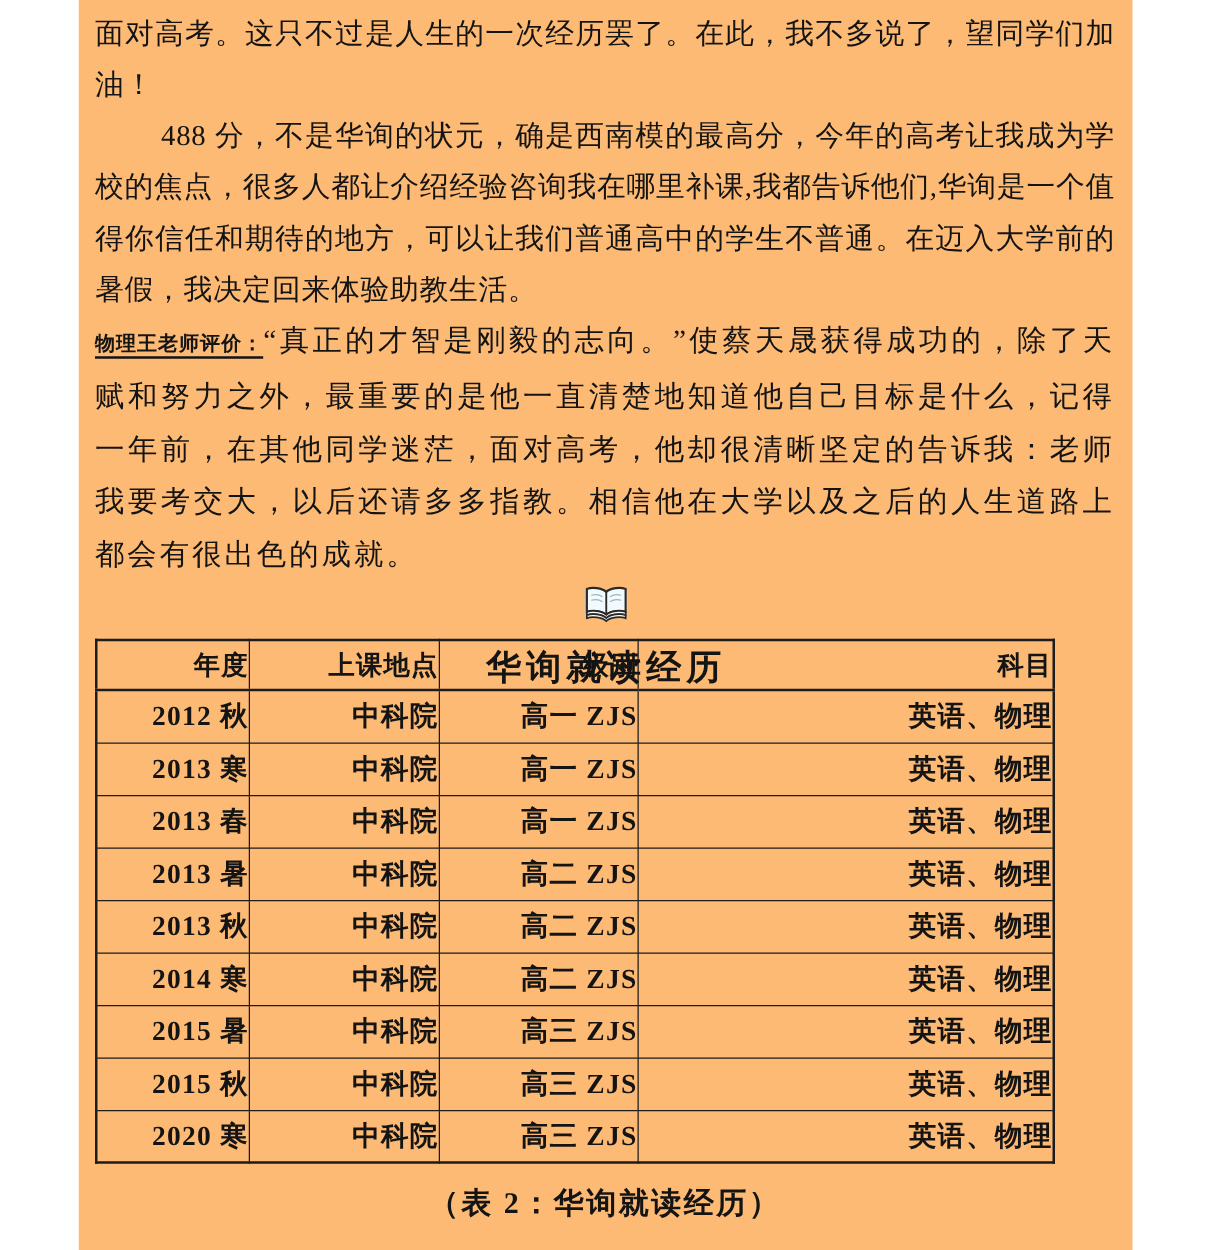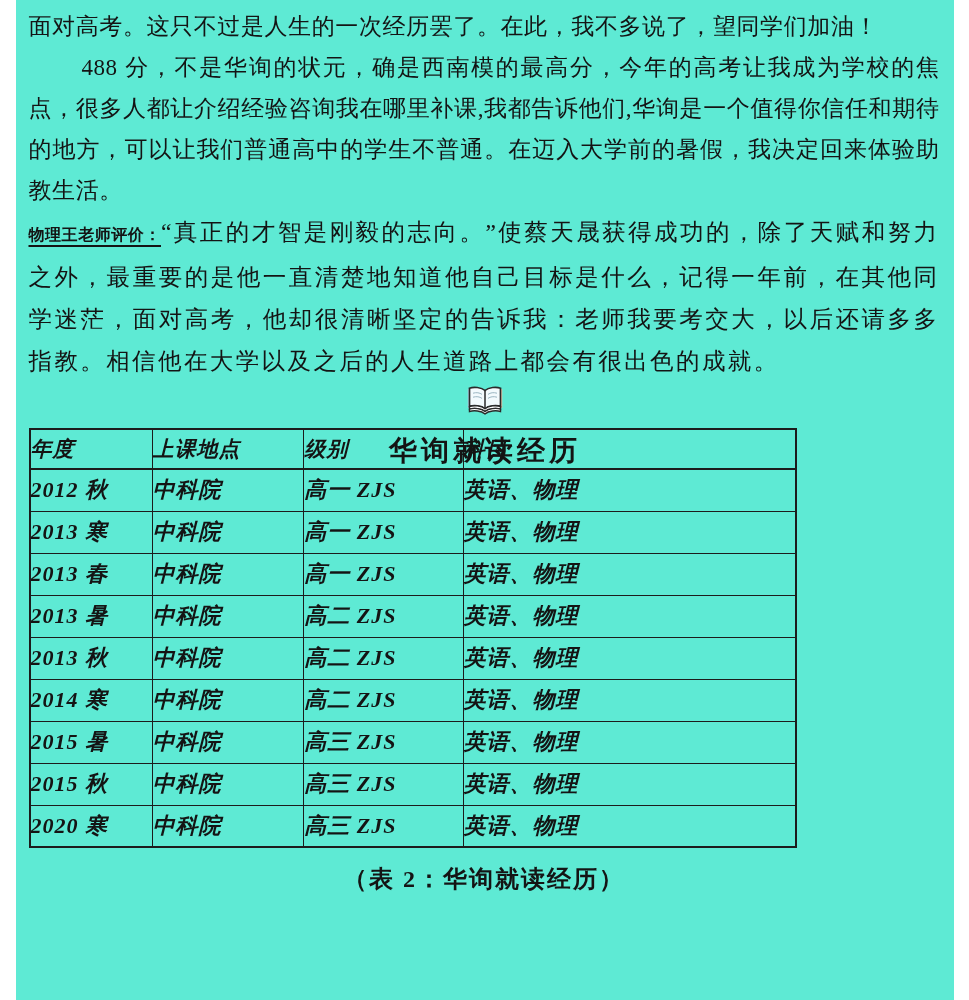--- a/index.html
+++ b/index.html
@@ -1,22 +1,22 @@
 <!DOCTYPE html>
 <html lang="zh"><head>
 <meta charset="utf-8">
 <style>
   * { margin: 0; padding: 0; box-sizing: border-box; }
   html, body { background: #ffffff; }
   .page {
     position: relative;
-    width: 938px;
+    width: 843px;
     height: 1000px;
     margin: 0 auto;
-    background: #5eead4;
+    background: #fdba74;
     color: #141414;
     font-family: "Liberation Serif", serif;
     padding: 6px 14px 0 13px;
     overflow: hidden;
   }
   .body-text {
     font-size: 23px;
     line-height: 41px;
     text-align: justify;
     text-justify: inter-ideograph;
@@ -54,26 +54,25 @@
     letter-spacing: 4px;
   }
   table.enroll {
     width: 768px;
     border-collapse: collapse;
     table-layout: fixed;
     border: 2.5px solid #1c1c1c;
   }
   table.enroll th, table.enroll td {
     border: 1.5px solid #1c1c1c;
-    text-align: left;
+    text-align: right;
     vertical-align: middle;
     font-weight: bold;
     white-space: nowrap;
     overflow: hidden;
-    font-style: italic;
   }
   table.enroll thead tr { height: 40px; }
   table.enroll tbody tr { height: 42px; }
   table.enroll th {
     font-size: 21px;
     letter-spacing: 1px;
     border-bottom: 2.5px solid #1c1c1c;
   }
   table.enroll td { font-size: 22px; letter-spacing: 1px; }
   .caption {

